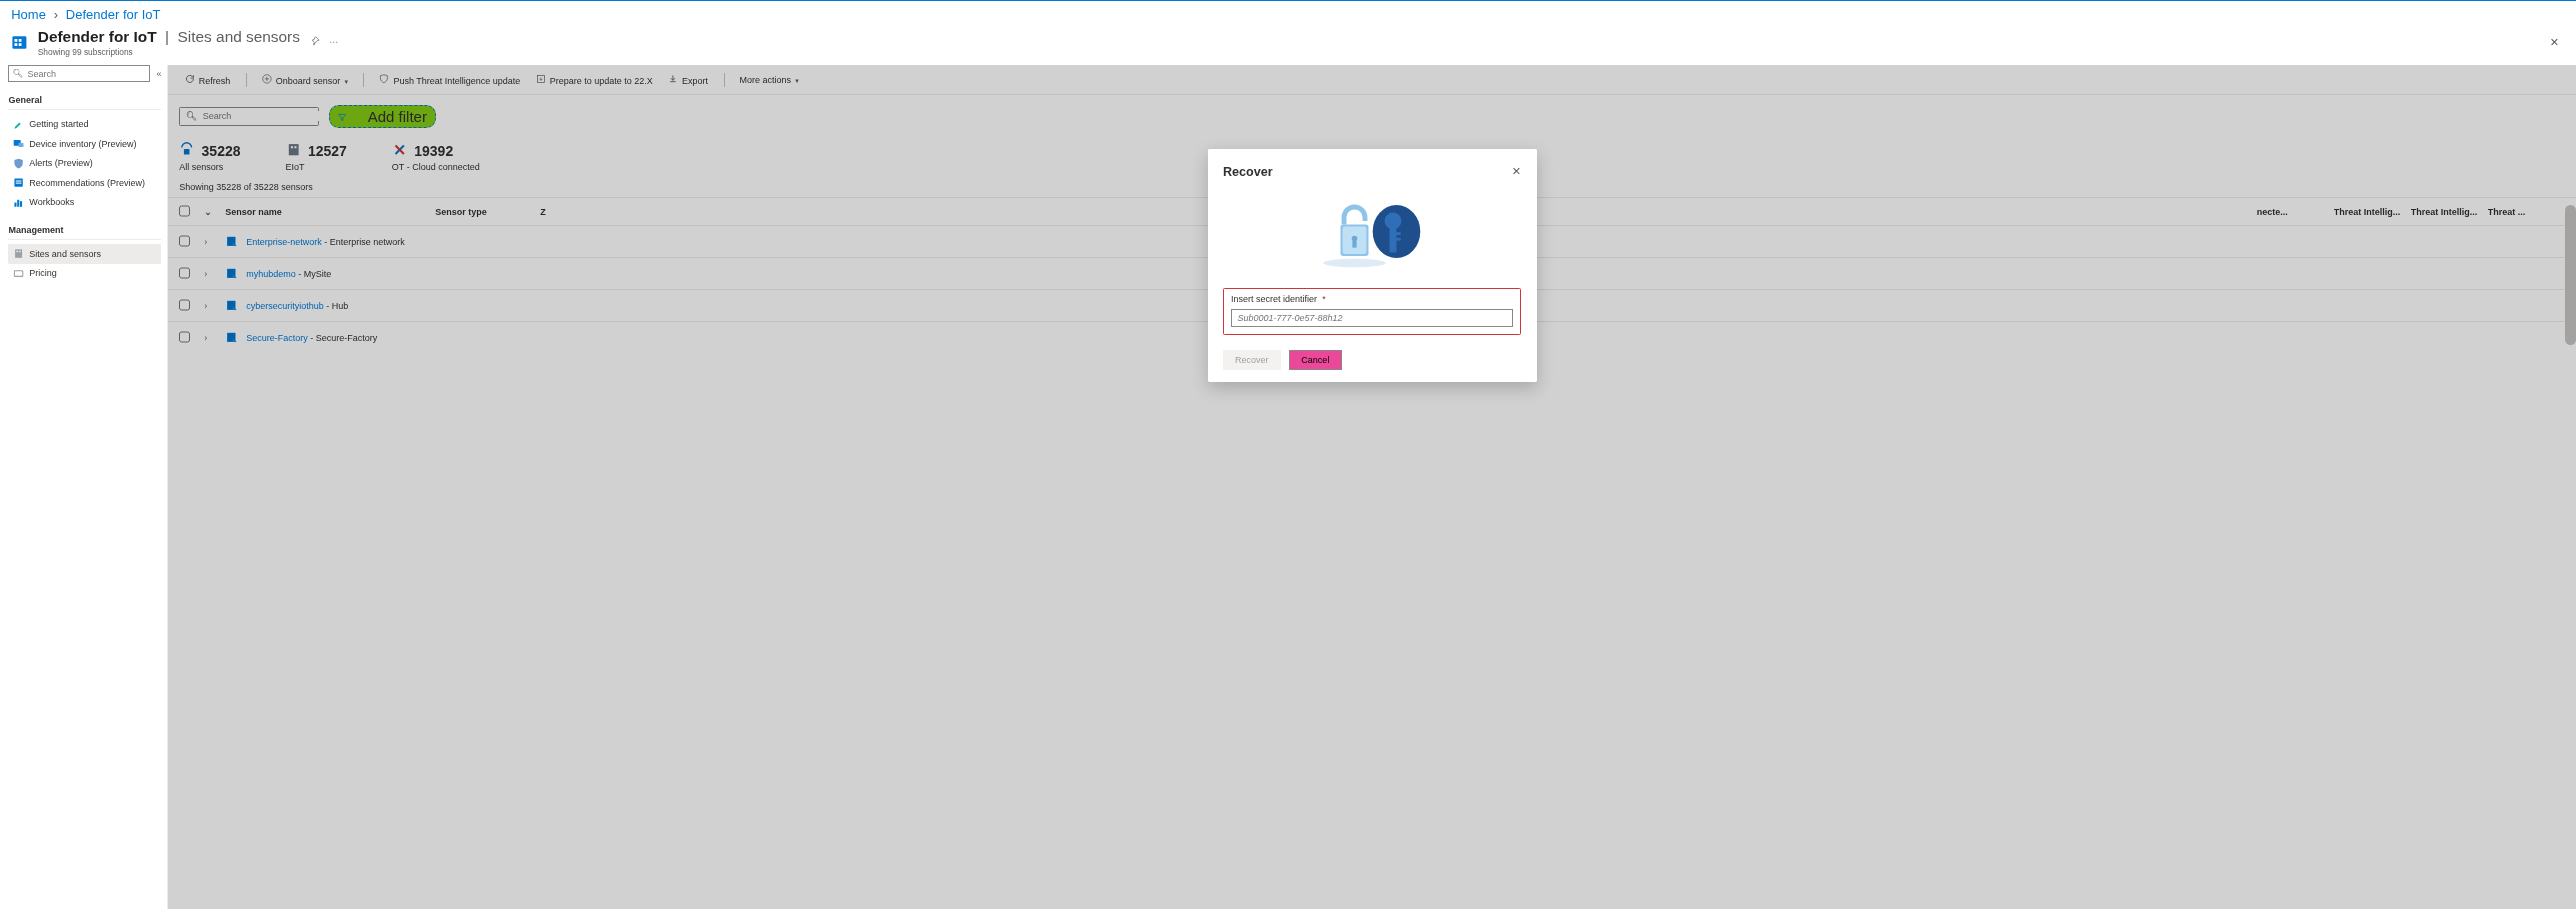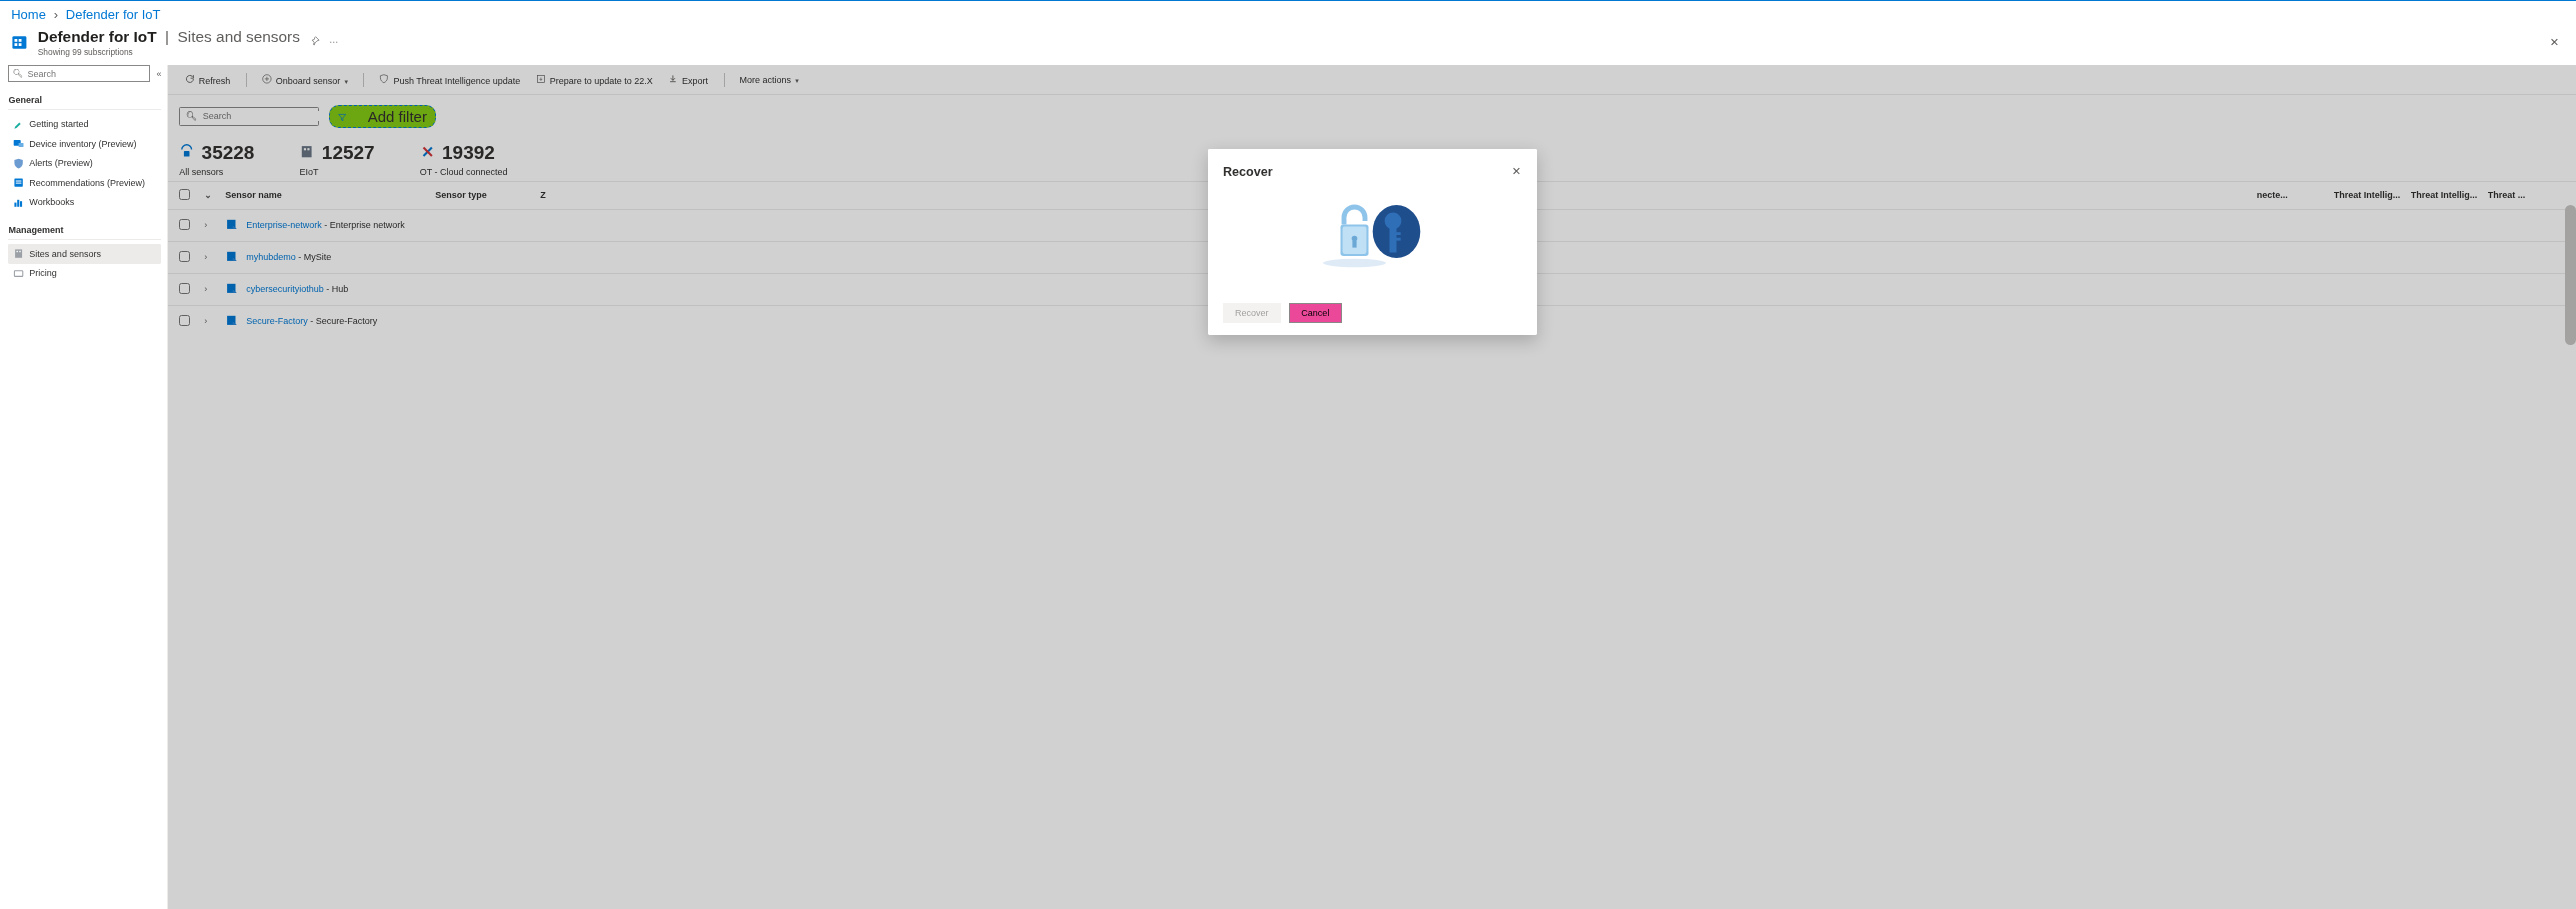--- a/index.html
+++ b/index.html
@@ -95,21 +95,21 @@
     border:0.7px dashed #0078d4; background:#84cc16;
     color:#323130; border-radius: 9.8px;
     padding: 2.1px 8.4px; font-size:15px; cursor:pointer;
   }
 
   .stats {
     display:flex; gap: 45px; padding: 14px 11.2px 4.2px;
   }
   .stat { display:flex; flex-direction:column; }
   .stat .num-row { display:flex; align-items:center; gap:7px; }
-  .stat .num { font-size: 19px; font-weight:600; }
+  .stat .num { font-size: 14px; font-weight:600; }
   .stat .lbl { font-size:9px; color:#323130; margin-top:2.8px; }
 
   .showing { padding: 5.6px 11.2px 5.6px; color:#323130; font-size:9px; }
 
   .grid-head, .grid-row {
     display:flex; align-items:center;
     border-top: 0.7px solid #edebe9;
     padding: 0 11.2px;
     height: 32px;
   }
@@ -382,20 +382,21 @@
                 <path d="M5 17L17 5" stroke="#0078d4" stroke-width="3"></path>
                 <path d="M17 17L5 5" stroke="#d13438" stroke-width="3"></path>
               </svg>
           </span>
           <span class="num">19392</span>
         </div>
         <span class="lbl">OT - Cloud connected</span>
       </div>
     </div>
 
+    <div class="showing">Showing 35228 of 35228 sensors</div>
 
     <div class="grid-head">
       <div class="col-chk"><input type="checkbox" style=""></div>
       <div class="col-exp">⌄</div>
       <div class="col-name">Sensor name</div>
       <div class="col-type">Sensor type</div>
       <div class="col-z">Z</div>
       <div class="col-gap"></div>
       <div class="col-h">necte...</div>
       <div class="col-h">Threat Intellig...</div>
@@ -502,20 +503,27 @@
             <circle cx="65" cy="65" r="4" fill="#6ba8d6"></circle>
             <rect x="62" y="68" width="6" height="10" fill="#6ba8d6"></rect>
             <path d="M50 45 v-10 a15 15 0 0 1 30 0 v5" fill="none" stroke="#8fc4ea" stroke-width="7"></path>
             <ellipse cx="125" cy="55" rx="34" ry="38" fill="#1f4e8c"></ellipse>
             <circle cx="120" cy="40" r="12" fill="#2e6fb8"></circle>
             <rect x="115" y="50" width="10" height="35" fill="#2e6fb8"></rect>
             <rect x="123" y="56" width="8" height="4" fill="#2e6fb8"></rect>
             <rect x="123" y="64" width="8" height="4" fill="#2e6fb8"></rect>
           </svg>
         </div>
+        <div class="field-wrap">
+          <div class="field-label">
+            <span>Insert secret identifier</span>
+            <span class="req">*</span>
+          </div>
+          <input class="secret" placeholder="Sub0001-777-0e57-88h12" style="">
+        </div>
         <div class="m-actions">
           <button class="primary" disabled="">Recover</button>
           <button>Cancel</button>
         </div>
       </div>
     </div>
 
   </div>
 </div>
 

